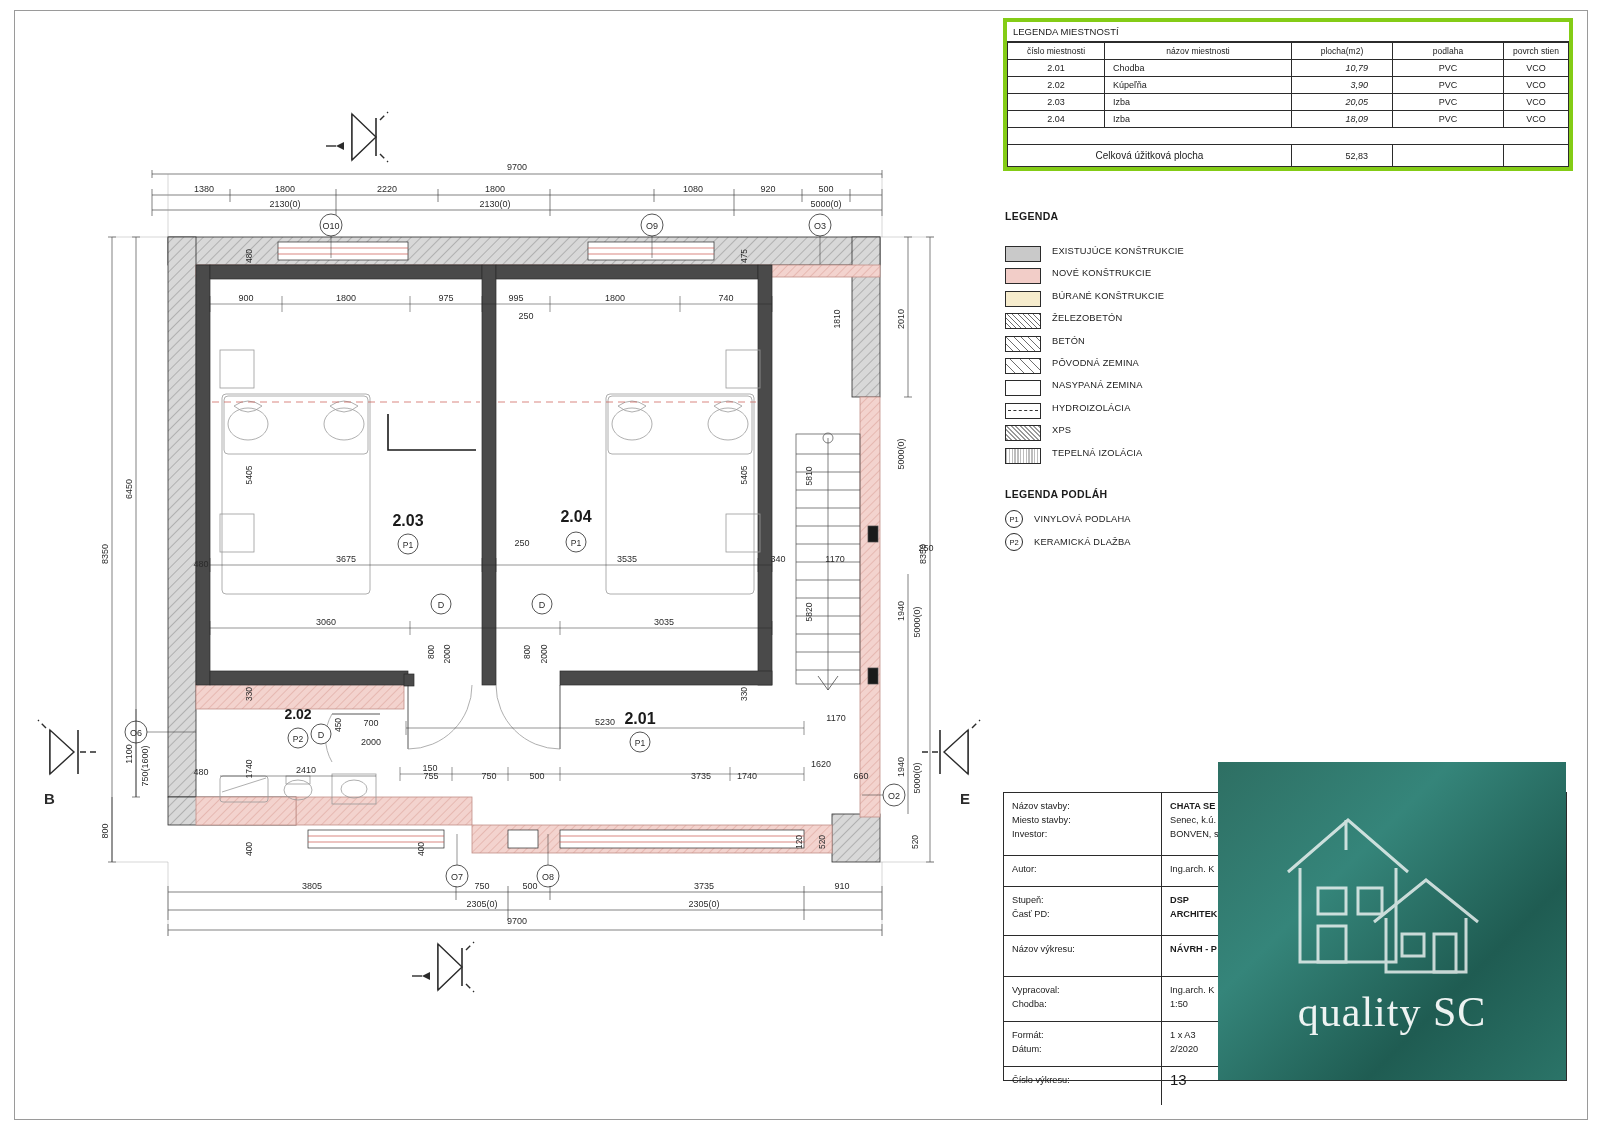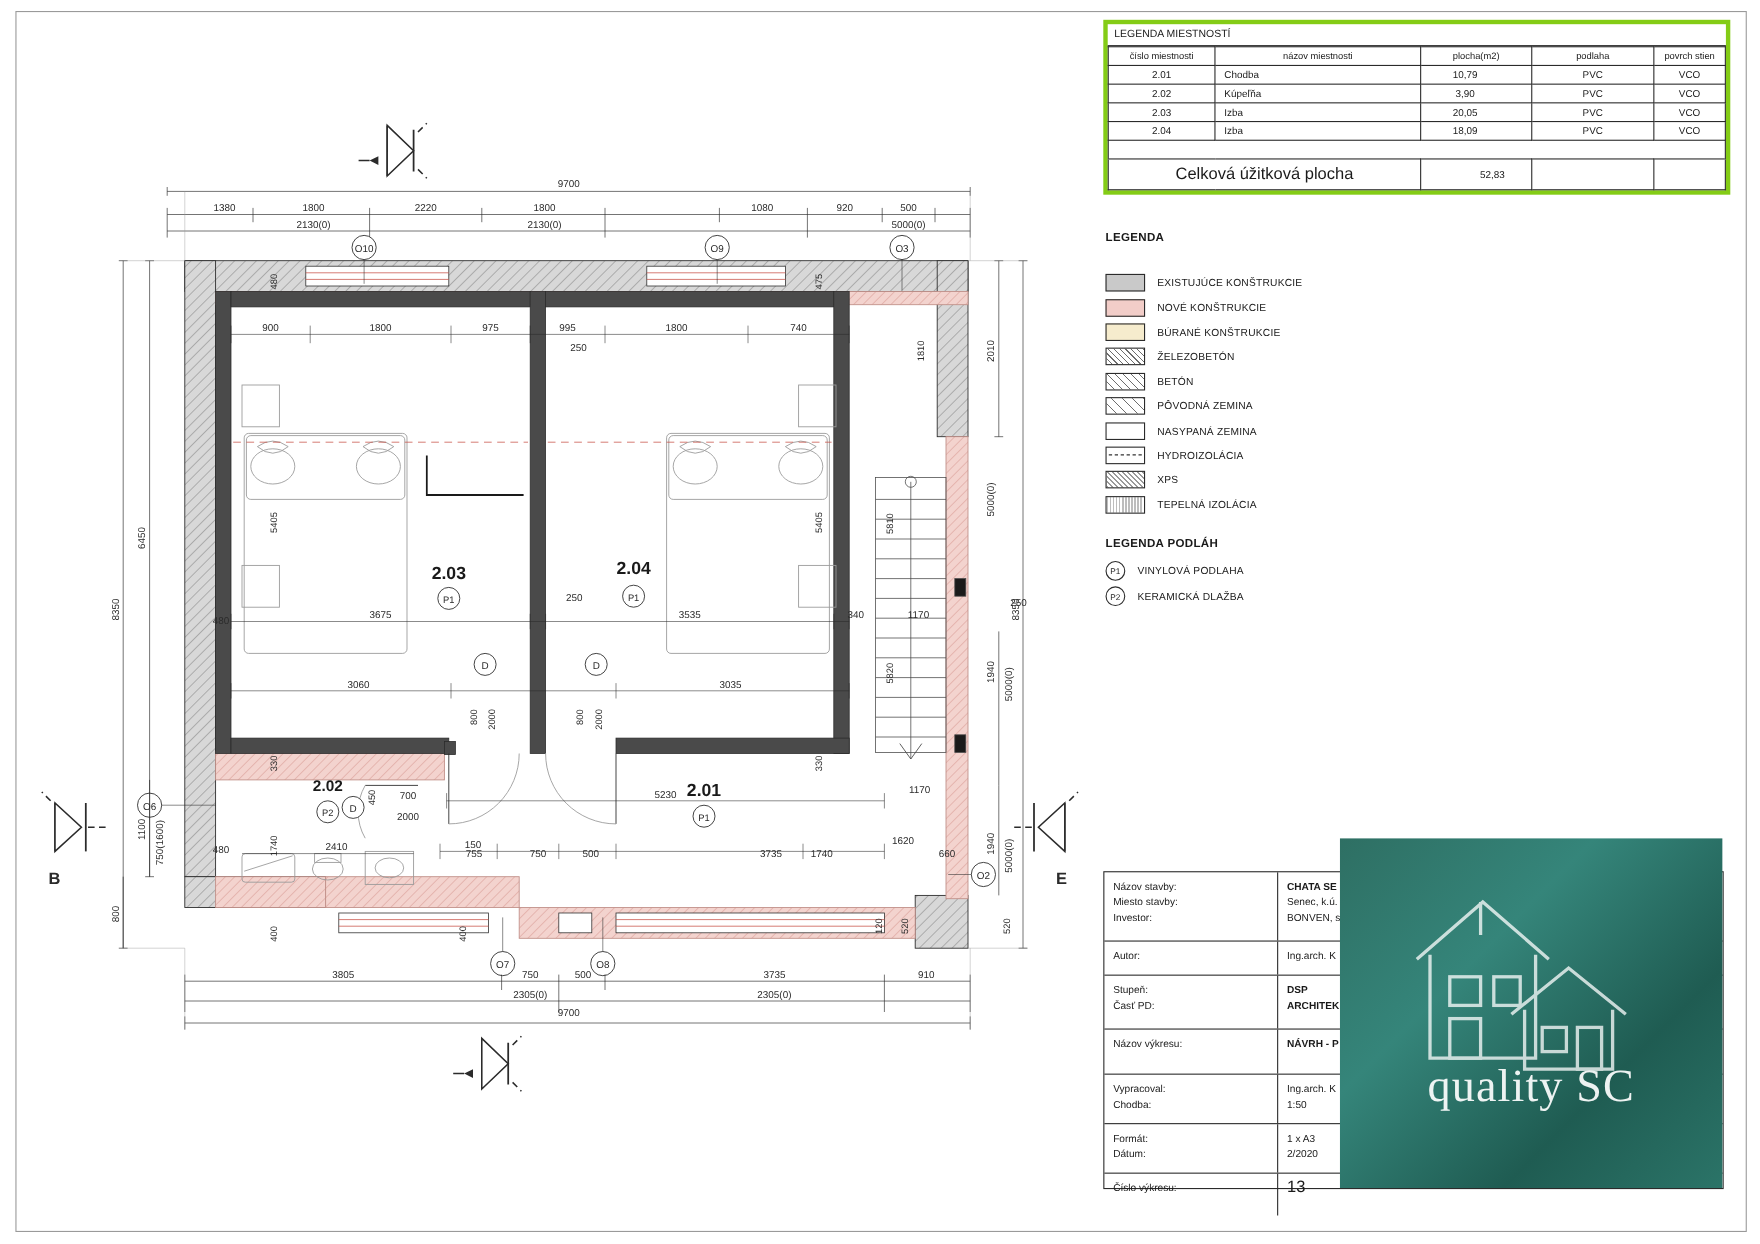--- a/index.html
+++ b/index.html
@@ -8,29 +8,29 @@
   .frame{position:absolute;left:14px;top:10px;width:1572px;height:1108px;border:1px solid #9a9a9a;}
 
   
   .room-table{position:absolute;left:1003px;top:18px;width:562px;border:4px solid #84cc16;background:#fff;font-size:9px;}
   .room-table .title{padding:4px 6px;border-bottom:1px solid #2b2b2b;font-size:9.5px;}
   .room-table table{border-collapse:collapse;width:100%;}
   .room-table th,.room-table td{border:1px solid #2b2b2b;padding:3px 4px;font-weight:normal;font-size:9px;text-align:center;}
   .room-table th{font-weight:normal;font-size:8.5px;}
   .room-table td.num{text-align:center;}
   .room-table td.name{text-align:left;padding-left:8px;}
-  .room-table td.area{text-align:center;padding-right:24px;}
+  .room-table td.area{text-align:right;padding-right:24px;font-style:italic;}
   .room-table .spacer td{height:9px;border-left:1px solid #2b2b2b;border-right:1px solid #2b2b2b;border-top:none;border-bottom:none;}
-  .room-table .totrow td.lbl{text-align:center;font-size:15px;padding:5px 0;}
+  .room-table .totrow td.lbl{text-align:center;font-size:10px;padding:5px 0;}
   .room-table .totrow td.val{text-align:right;padding-right:24px;}
 
   
   .legend-wrap{position:absolute;left:1005px;top:210px;width:420px;font-size:9.5px;}
   .legend-head{font-weight:bold;font-size:10.5px;letter-spacing:.3px;margin-bottom:24px;}
-  .legend-row{display:flex;align-items:center;height:22.4px;}
+  .legend-row{display:flex;height:22.4px;}
   .sw{width:34px;height:14px;border:1px solid #2b2b2b;margin-right:11px;flex:0 0 auto;}
   .legend-label{font-size:9.3px;letter-spacing:.2px;}
   .legend-head2{font-weight:bold;font-size:10.5px;letter-spacing:.3px;margin:18px 0 8px;}
   .pcircle{width:16px;height:16px;border:1px solid #2b2b2b;border-radius:50%;margin-right:11px;display:flex;align-items:center;justify-content:center;font-size:7.5px;flex:0 0 auto;}
   .prow{display:flex;align-items:center;height:23px;}
 
   
   .h-exist{background:#c9c9c9;}
   .h-new{background:#f2cdc8;}
   .h-demo{background:#f6eccd;}
@@ -48,21 +48,21 @@
   .tb-row{display:flex;border-bottom:1px solid #2b2b2b;}
   .tb-row:last-child{border-bottom:none;}
   .tb-left{width:158px;border-right:1px solid #2b2b2b;padding:6px 8px;box-sizing:border-box;}
   .tb-right{flex:1;padding:6px 8px;box-sizing:border-box;}
   .tb-left div,.tb-right div{line-height:14px;white-space:nowrap;}
   .b{font-weight:bold;}
 
   
   .wm{position:absolute;left:1218px;top:762px;width:348px;height:318px;overflow:hidden;}
   .wm-bg{position:absolute;inset:0;background:linear-gradient(135deg,#2e6f63 0%,#35857a 35%,#1f5c52 70%,#2b7468 100%);}
-  .wm-txt{position:absolute;left:0;right:0;bottom:68px;text-align:center;color:#ffffff;font-family:"Liberation Serif",serif;font-size:42px;letter-spacing:1px;opacity:.92;}
+  .wm-txt{position:absolute;left:0;right:0;bottom:44px;text-align:center;color:#ffffff;font-family:"Liberation Serif",serif;font-size:42px;letter-spacing:1px;opacity:.92;}
   .wm-txt2{position:absolute;left:4px;right:0;bottom:92px;text-align:center;color:#ffffff;font-family:"Liberation Serif",serif;font-size:40px;letter-spacing:3px;opacity:.9;}
   .wm-house{position:absolute;left:60px;top:40px;width:230px;height:175px;}
 
   
   .plan{position:absolute;left:20px;top:14px;width:980px;height:1100px;}
   svg{display:block;}
   text{font-family:"Liberation Sans",sans-serif;}
 </style>
 </head>
 <body>

